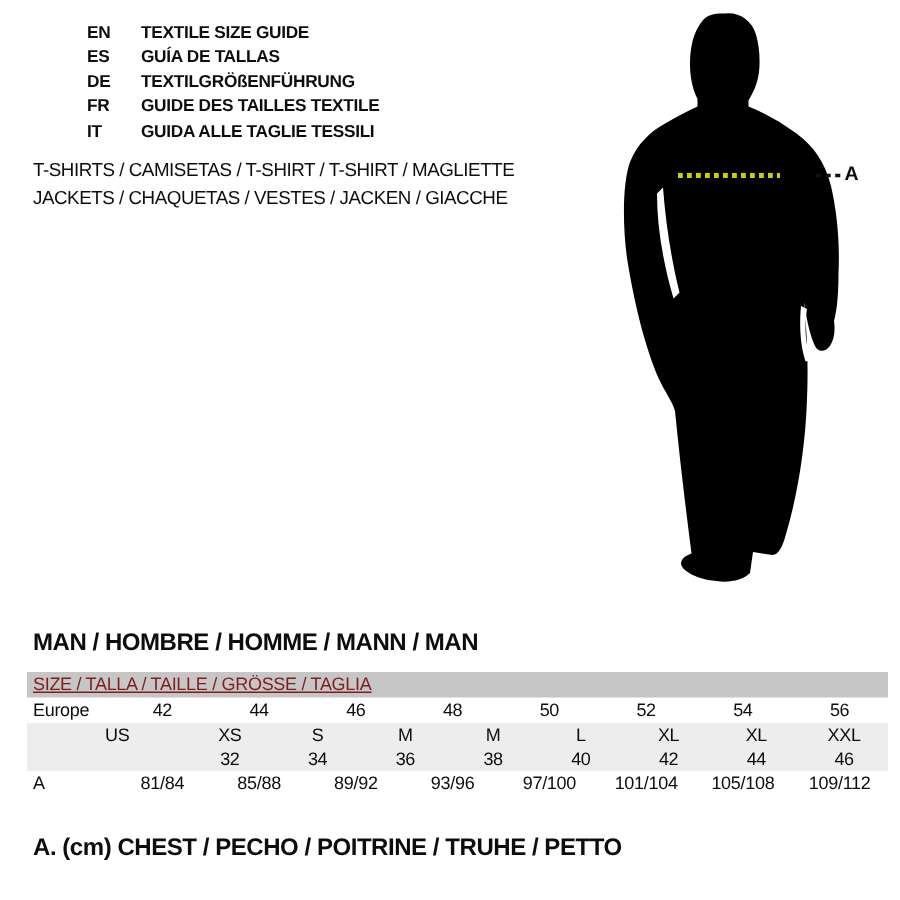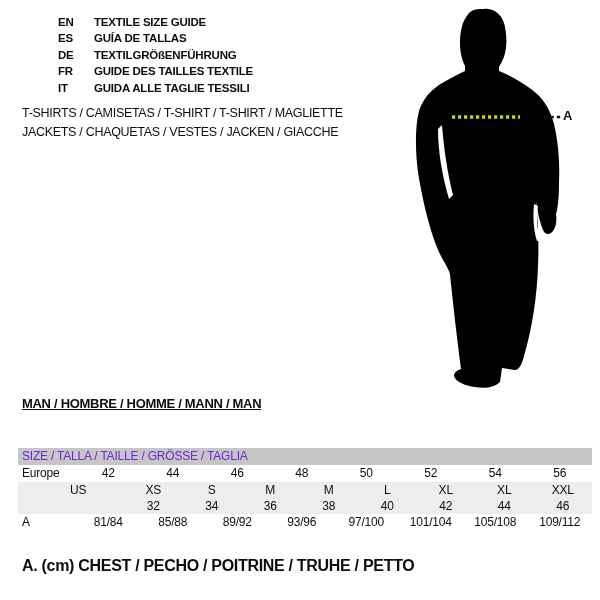--- a/index.html
+++ b/index.html
@@ -17,27 +17,27 @@
   
   .figure{position:absolute;left:405px;top:4px;width:190px;height:392px;}
   .figure svg{display:block;width:190px;height:392px;}
   .sil{fill:var(--silhouette,#000);}
   .gap{fill:#ffffff;}
   .measure-label{
     position:absolute;left:158px;top:104px;font-weight:bold;font-size:13px;letter-spacing:-0.2px;
   }
   
   .section-title{
-    position:absolute;left:22px;top:396px;font-weight:bold;font-size:13px;letter-spacing:-0.3px;white-space:nowrap;text-decoration:underline;
+    position:absolute;left:22px;top:420px;font-weight:bold;font-size:16px;letter-spacing:-0.3px;white-space:nowrap;
   }
   
   .size-table{position:absolute;left:18px;top:448px;width:574px;font-size:12px;letter-spacing:-0.2px;}
   .thead{
     background:var(--table-header-bg,#c6c6c6);height:17px;line-height:17px;
-    padding-left:4px;font-size:12px;color:#6d28d9;white-space:nowrap;
+    padding-left:4px;font-size:12px;color:#7f1d1d;white-space:nowrap;text-decoration:underline;
   }
   .trow{display:flex;height:16px;line-height:16px;}
   .trow.tall{height:17px;line-height:17px;}
   .trow.shaded{background:var(--table-shaded-bg,#ededed);padding-left:48px;}
   .tlabel{width:54px;padding-left:4px;text-align:left;}
   .tcell{flex:1;text-align:center;}
   
   .footnote{
     position:absolute;left:22px;top:557px;font-weight:bold;font-size:16px;letter-spacing:-0.3px;white-space:nowrap;
   }

